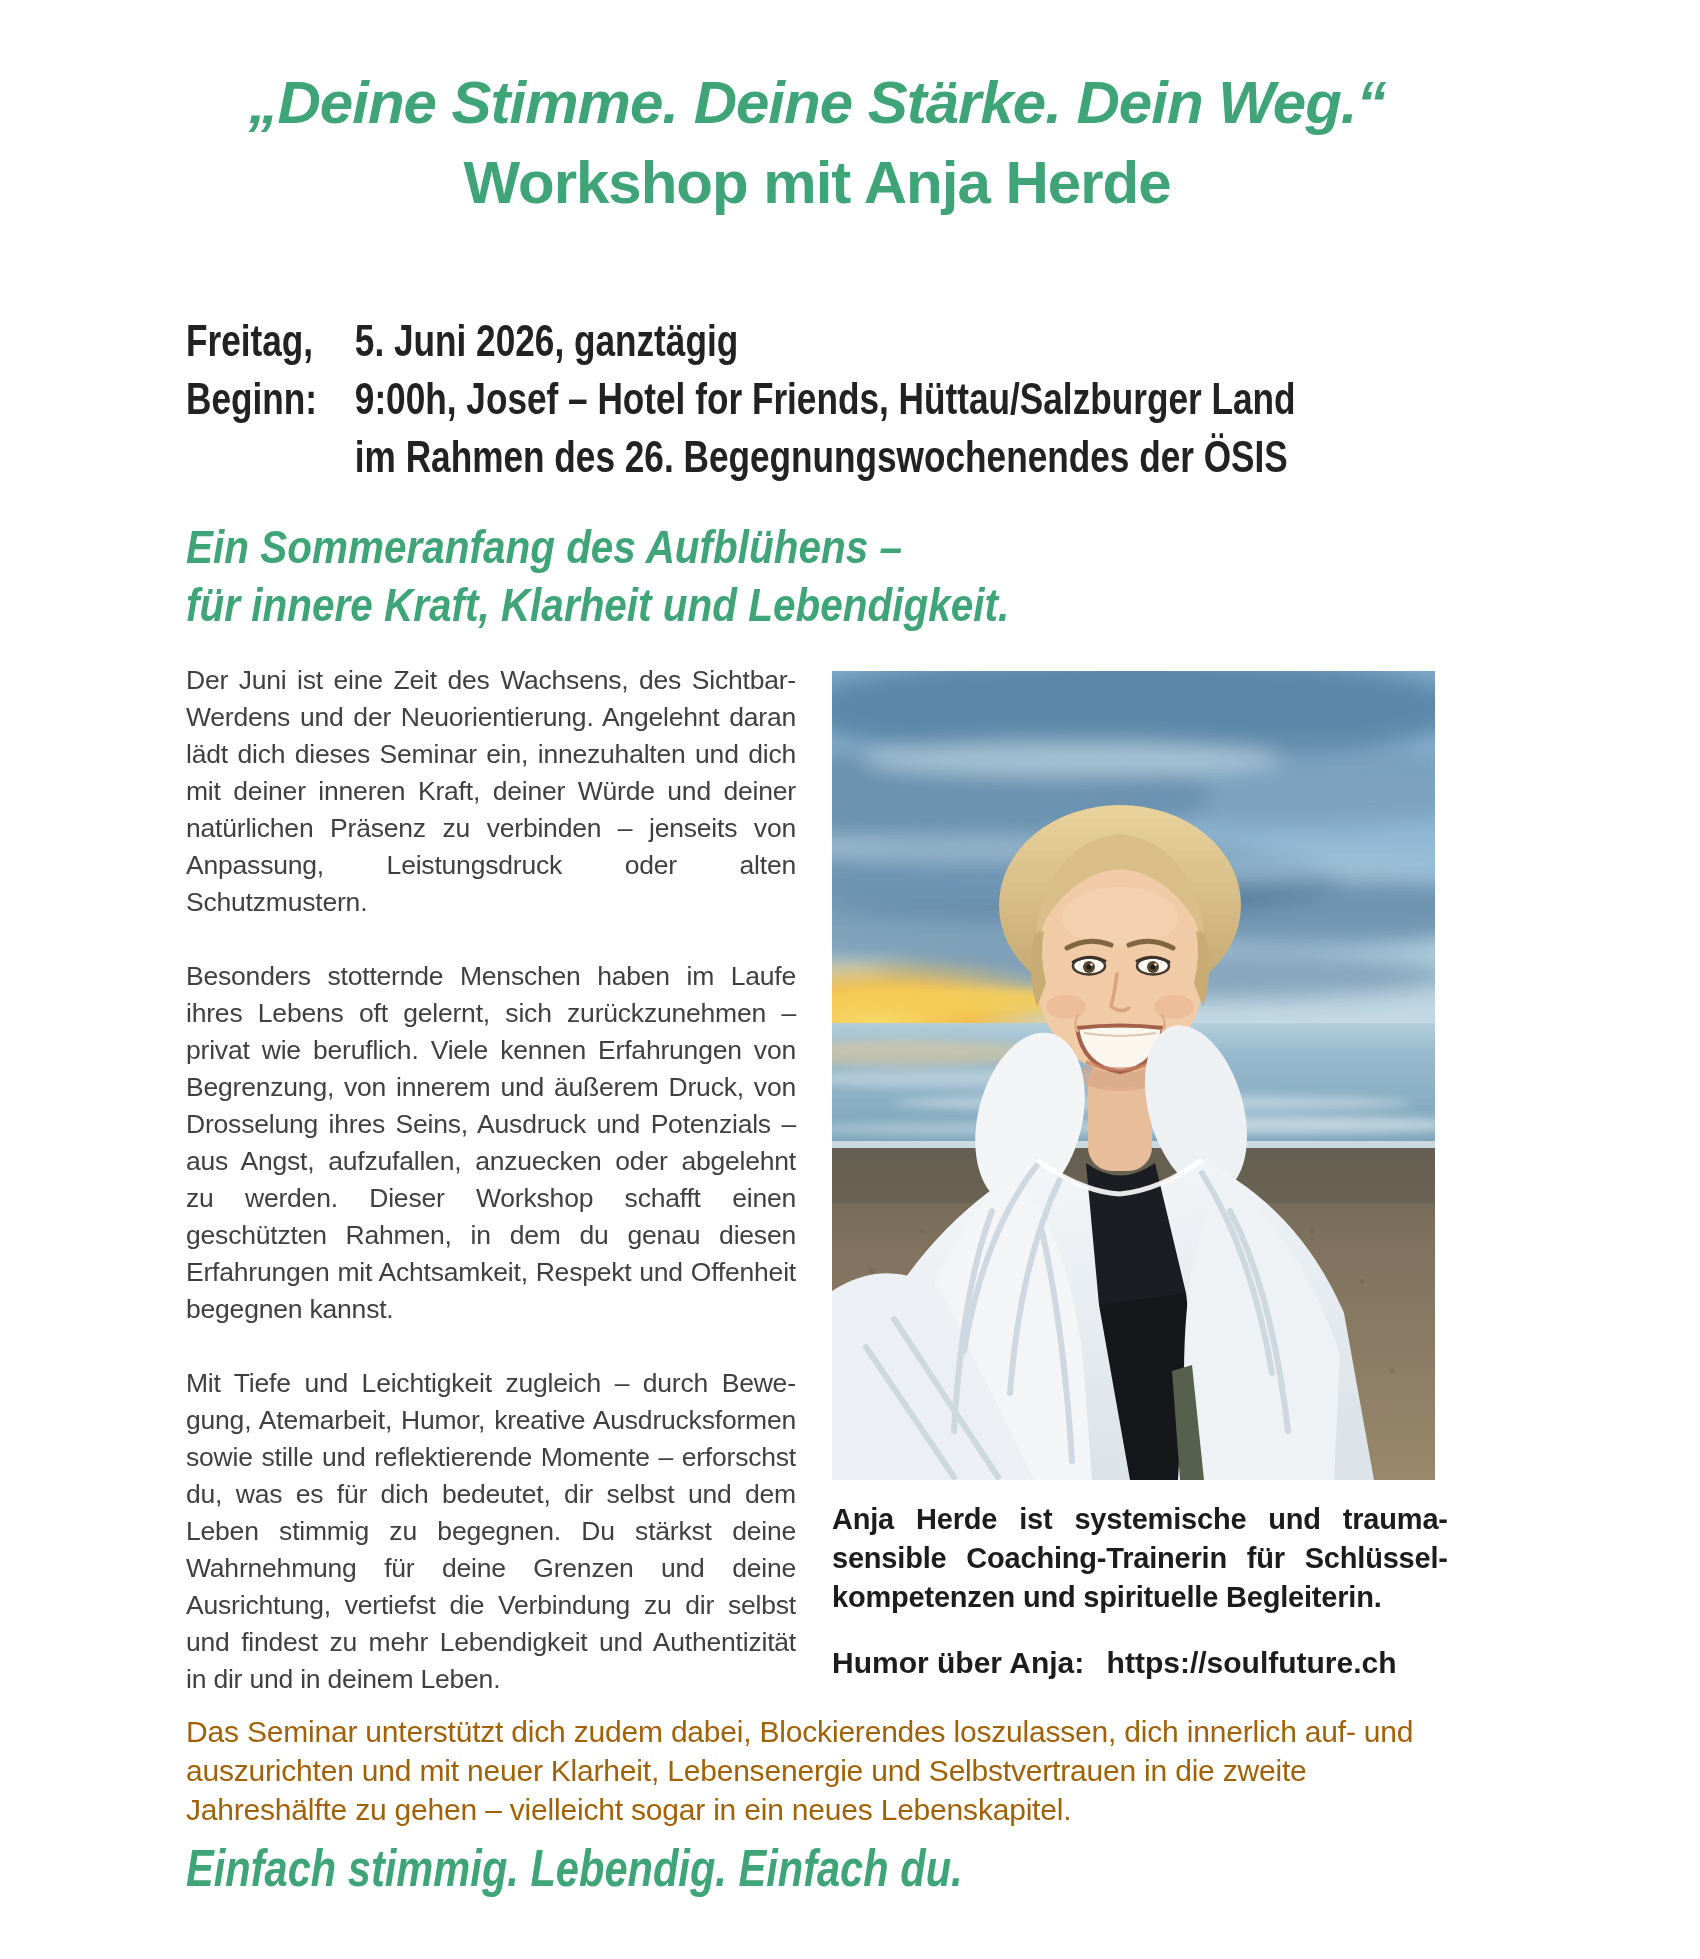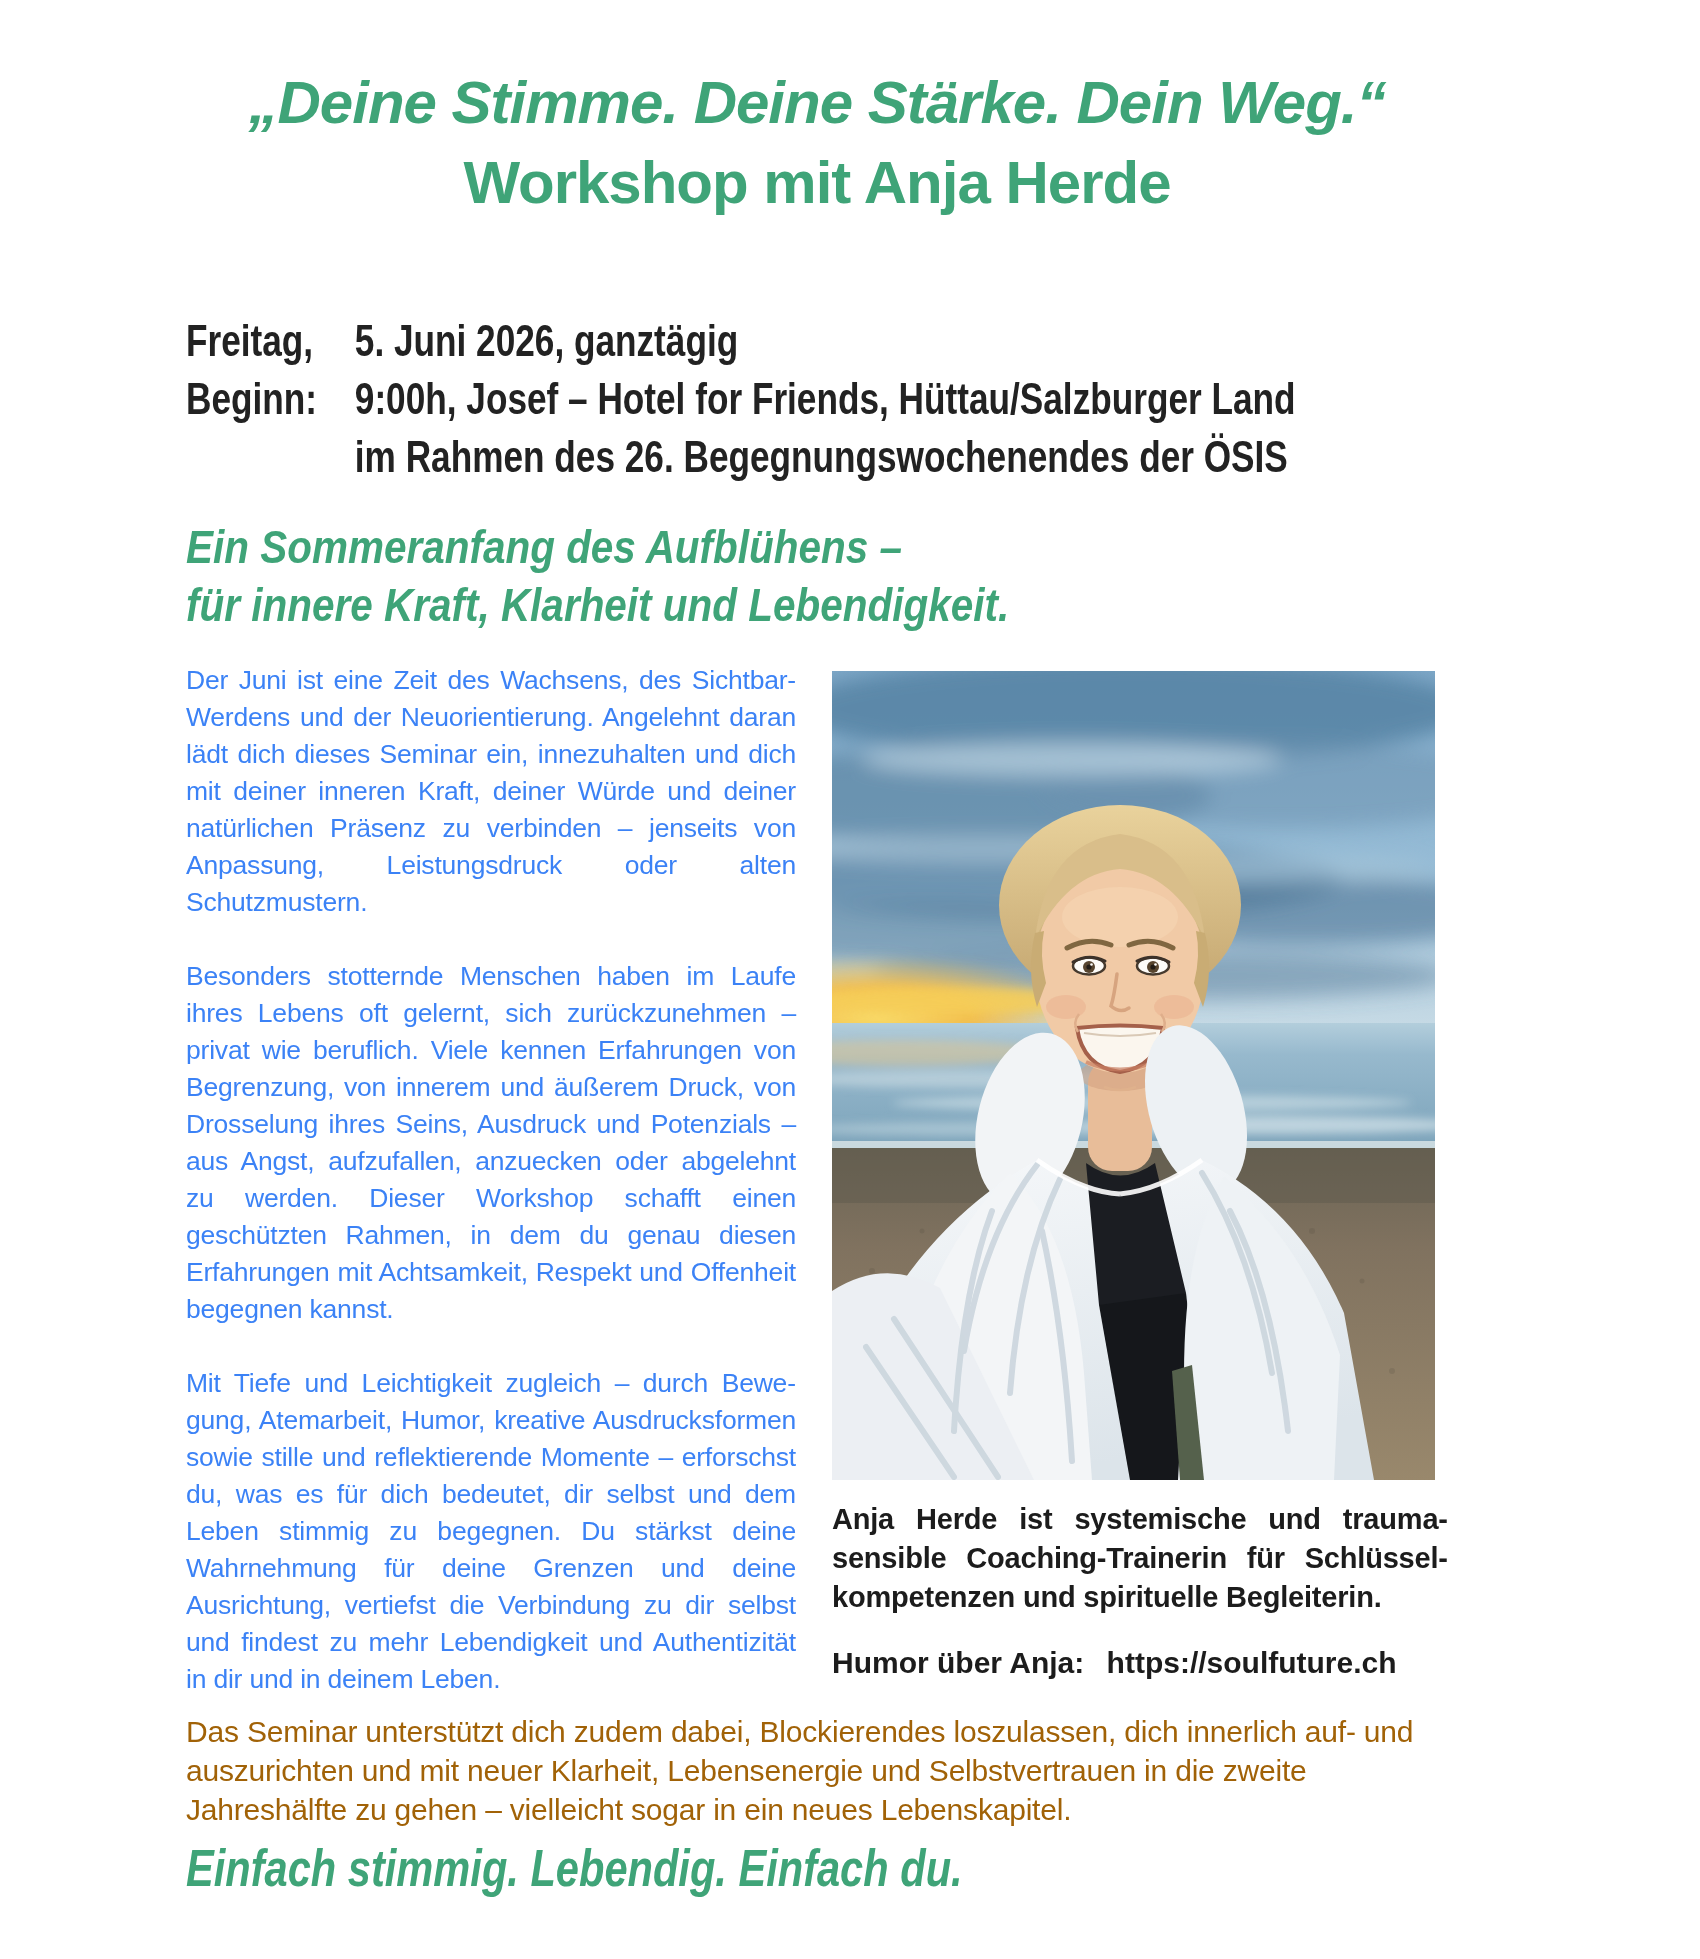--- a/index.html
+++ b/index.html
@@ -26,21 +26,21 @@
   
   .intro{
     position:absolute;left:186px;top:518px;width:1262px;
     color:#3FA478;font-style:italic;font-weight:bold;
     font-size:46px;line-height:58px;
     transform:scaleX(0.88);transform-origin:0 0;
   }
 
   
   .columns{position:absolute;left:186px;top:662px;width:1262px;display:flex;gap:36px;}
-  .left-col{width:610px;font-size:26.5px;line-height:37px;text-align:justify;letter-spacing:-0.2px;color:#3b82f6;hyphens:manual;}
+  .left-col{width:610px;font-size:26.5px;line-height:37px;text-align:justify;letter-spacing:-0.2px;color:#404040;hyphens:manual;}
   .left-col p{margin:0;}
   .left-col p + p{margin-top:37px;}
 
   .right-col{width:616px;}
   .photo-frame{margin:9px 0 0 0;width:603px;height:809px;display:block;}
   .caption{margin:20px 0 0 0;width:616px;font-weight:bold;font-size:29px;line-height:39px;text-align:justify;letter-spacing:-0.2px;color:#1c1c1c;hyphens:manual;}
   .more-line{margin:29px 0 0 0;font-weight:bold;font-size:30px;color:#1c1c1c;white-space:nowrap;}
   .more-line .url{margin-left:14px;text-align:center;}
 
   

